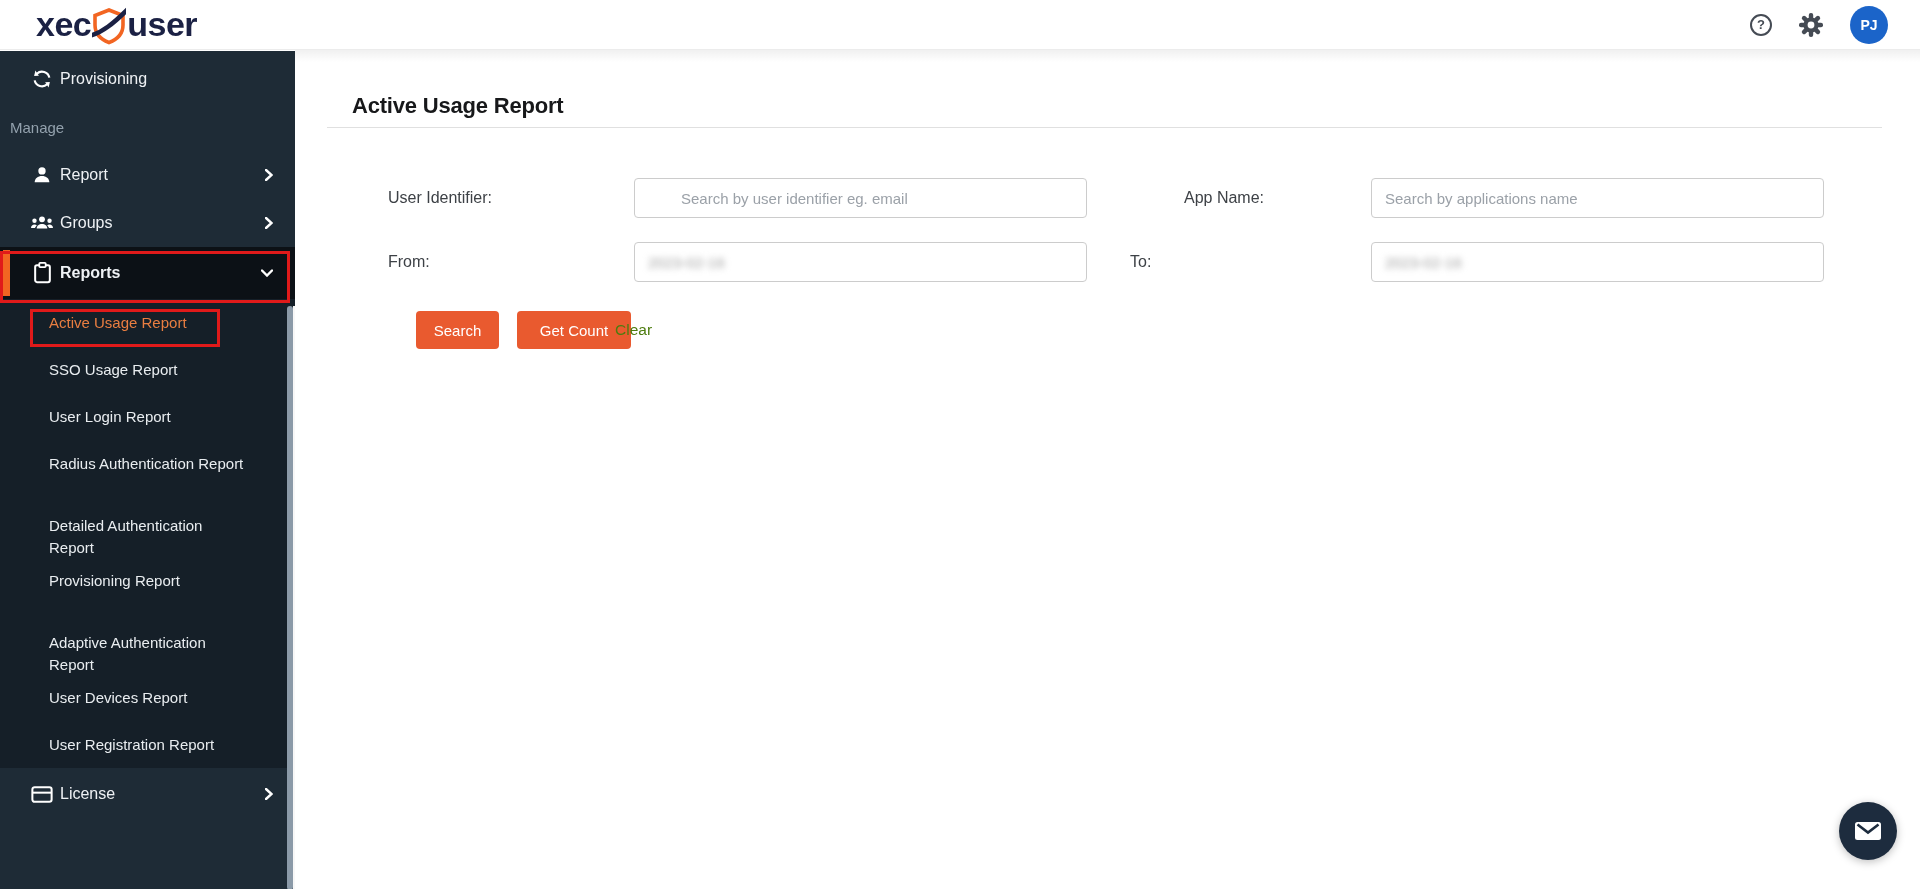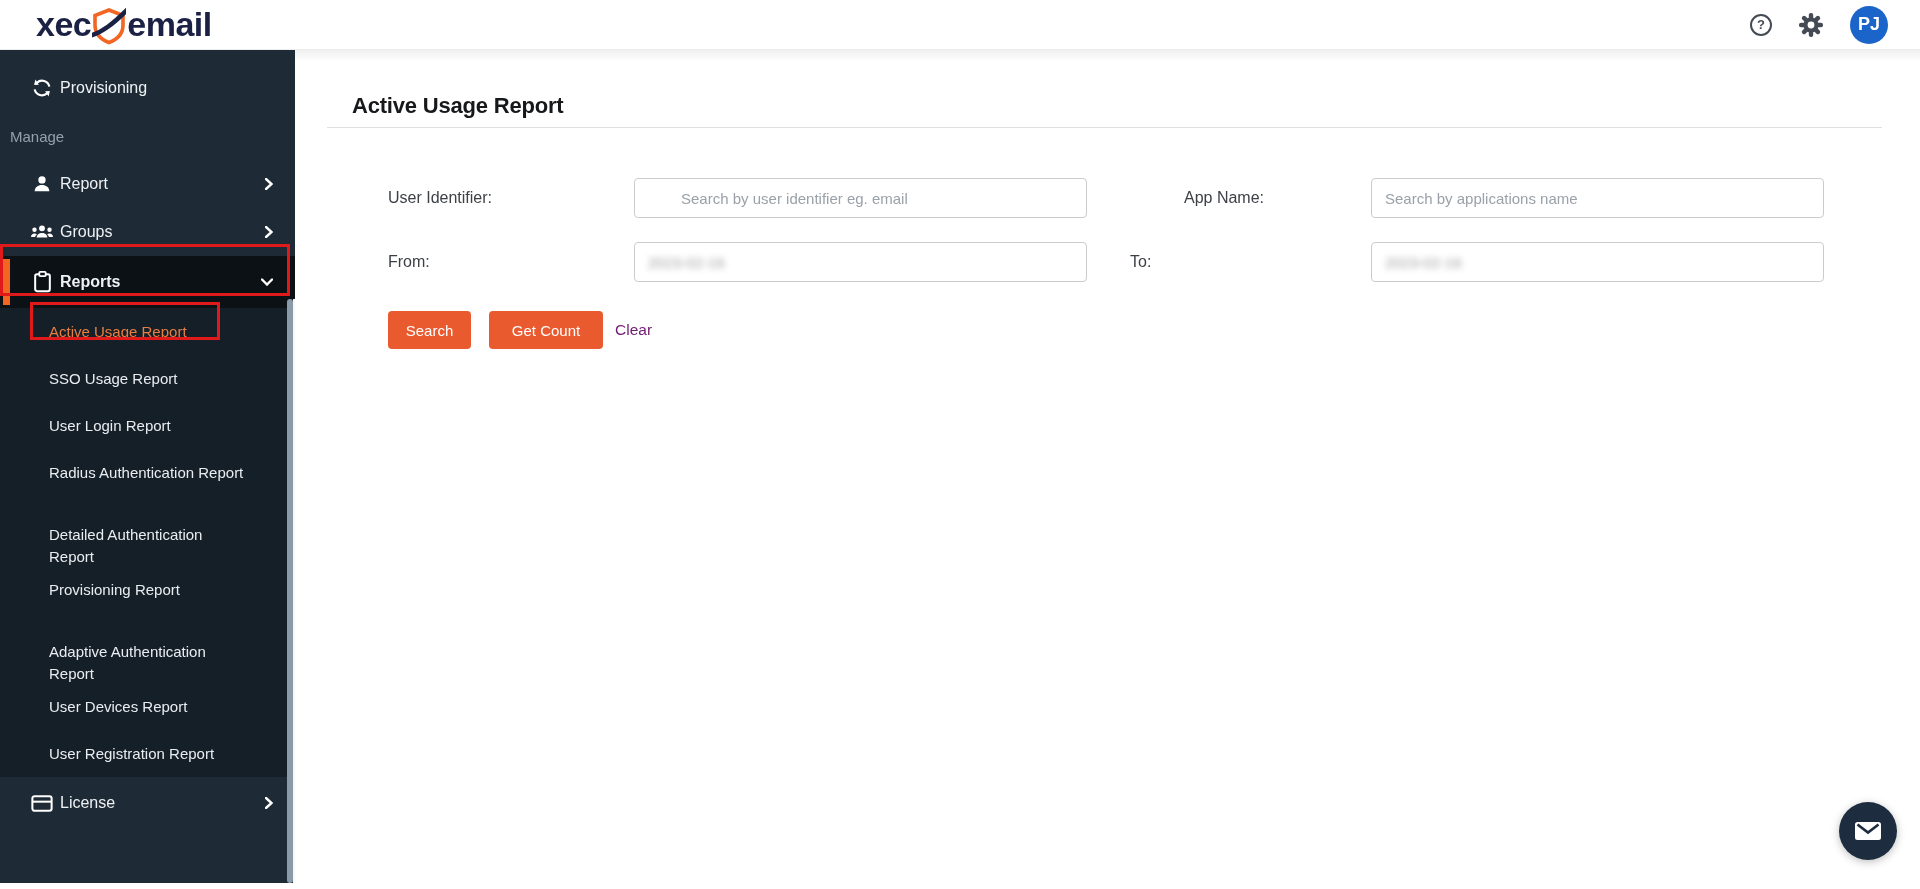--- a/index.html
+++ b/index.html
@@ -12,26 +12,26 @@
     display:flex; justify-content:space-between; }
   .logo { display:flex; align-items:center; margin-left:36px; }
   .logo-text { font-size:34px; font-weight:700; color:#1b2144; letter-spacing:-0.5px; }
   .logo-shield { width:34px; height:38px; margin:0 1px; position:relative; top:1px; }
   .header-actions { display:flex; align-items:center; margin-right:32px; gap:26px; }
   .help-icon { width:22px; height:22px; border:2px solid #454b54; border-radius:50%;
     display:flex; align-items:center; justify-content:center;
     font-size:13px; font-weight:700; color:#454b54; cursor:pointer; }
   .gear-icon { width:26px; height:26px; cursor:pointer; display:flex; align-items:center; }
   .avatar { width:38px; height:38px; border-radius:50%; background:#1b64c9;
-    color:#ffffff; font-size:18px; font-weight:700; display:flex;
+    color:#ffffff; font-size:14px; font-weight:700; display:flex;
     align-items:center; justify-content:center; cursor:pointer; }
 
   
-  .sidebar { position:absolute; top:44px; left:0; width:295px; height:839px;
-    background:#1e2b36; z-index:10; padding-top:20px; }
+  .sidebar { position:absolute; top:51px; left:0; width:295px; height:839px;
+    background:#1e2b36; z-index:10; padding-top:4px; }
   .nav-item { height:48px; display:flex; align-items:center;
     padding:0 22px 0 30px; color:#eef1f4; font-size:16px; cursor:pointer; }
   .nav-item .nav-icon { width:24px; height:24px; display:flex; align-items:center;
     justify-content:center; flex:0 0 24px; }
   .nav-item .nav-label { margin-left:6px; }
   .nav-item .chev { margin-left:auto; display:flex; align-items:center; }
   .section-label { height:48px; display:flex; align-items:center;
     padding-left:10px; color:#93a1ad; font-size:15px;text-align:center; }
   .nav-item.reports-row { height:52px; background:#0c1116; position:relative;
     padding-left:30px; font-weight:700; }
@@ -69,43 +69,43 @@
     color:#3c4043; font-family:"Liberation Sans","DejaVu Sans",sans-serif;
     background:#ffffff; outline:none; }
   .text-input::placeholder { color:#9ba1a8; opacity:1; }
   .date-input { position:absolute; width:453px; height:40px;
     border:1px solid #cccccc; border-radius:4px; padding:0 13px;
     display:flex; align-items:center; background:#ffffff; cursor:text; }
   .blurred-value { font-size:15px; color:#9e9e9e; filter:blur(3px);
     user-select:none; }
   .btn { position:absolute; height:38px; border:none; border-radius:4px;
     background:#e95a2f; color:#ffffff; font-size:15px; cursor:pointer;
-    font-family:"Liberation Sans","DejaVu Sans",sans-serif; }
+    font-family:"Liberation Sans","DejaVu Sans",sans-serif;margin-left:28px; }
   .btn-search { left:93px; top:261px; width:83px; }
   .btn-getcount { left:194px; top:261px; width:114px; }
   .link-clear { position:absolute; left:320px; top:261px; height:38px;
-    line-height:38px; font-size:15.5px; color:#701a75; cursor:pointer;text-align:center; }
+    line-height:38px; font-size:15.5px; color:#4d7c0f; cursor:pointer;text-align:center; }
 
   
   .chat-widget { position:absolute; left:1839px; top:802px; width:58px; height:58px;
     border-radius:50%; background:#1d2c3e; display:flex; align-items:center;
     justify-content:center; cursor:pointer; z-index:30;
     box-shadow:0 2px 8px rgba(0,0,0,0.25); }
 </style>
 </head>
 <body>
 
 <div class="header">
   <div class="logo">
     <span class="logo-text">xec</span>
     <svg class="logo-shield" viewBox="0 0 34 38">
       <path d="M17 3 L31 8.5 V18 C31 26.5 25 32.5 17 35.5 C9 32.5 3 26.5 3 18 V8.5 Z" fill="none" stroke="#f26522" stroke-width="3.6"></path>
       <path d="M-3 29 C 10 26, 22 16, 37 1" fill="none" stroke="#1b2144" stroke-width="4.6" stroke-linecap="round"></path>
     </svg>
-    <span class="logo-text">email</span>
+    <span class="logo-text">user</span>
   </div>
   <div class="header-actions">
     <div class="help-icon">?</div>
     <div class="gear-icon">
       <svg viewBox="0 0 26 26" width="26" height="26">
         <g fill="#454b54">
           <rect x="10.8" y="1" width="4.4" height="24" rx="2"></rect>
           <rect x="10.8" y="1" width="4.4" height="24" rx="2" transform="rotate(45 13 13)"></rect>
           <rect x="10.8" y="1" width="4.4" height="24" rx="2" transform="rotate(90 13 13)"></rect>
           <rect x="10.8" y="1" width="4.4" height="24" rx="2" transform="rotate(135 13 13)"></rect>

